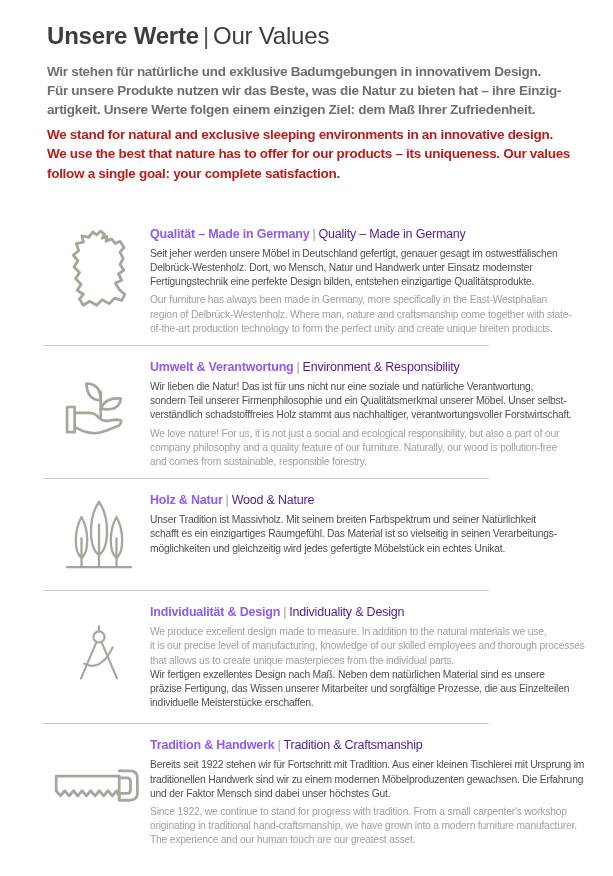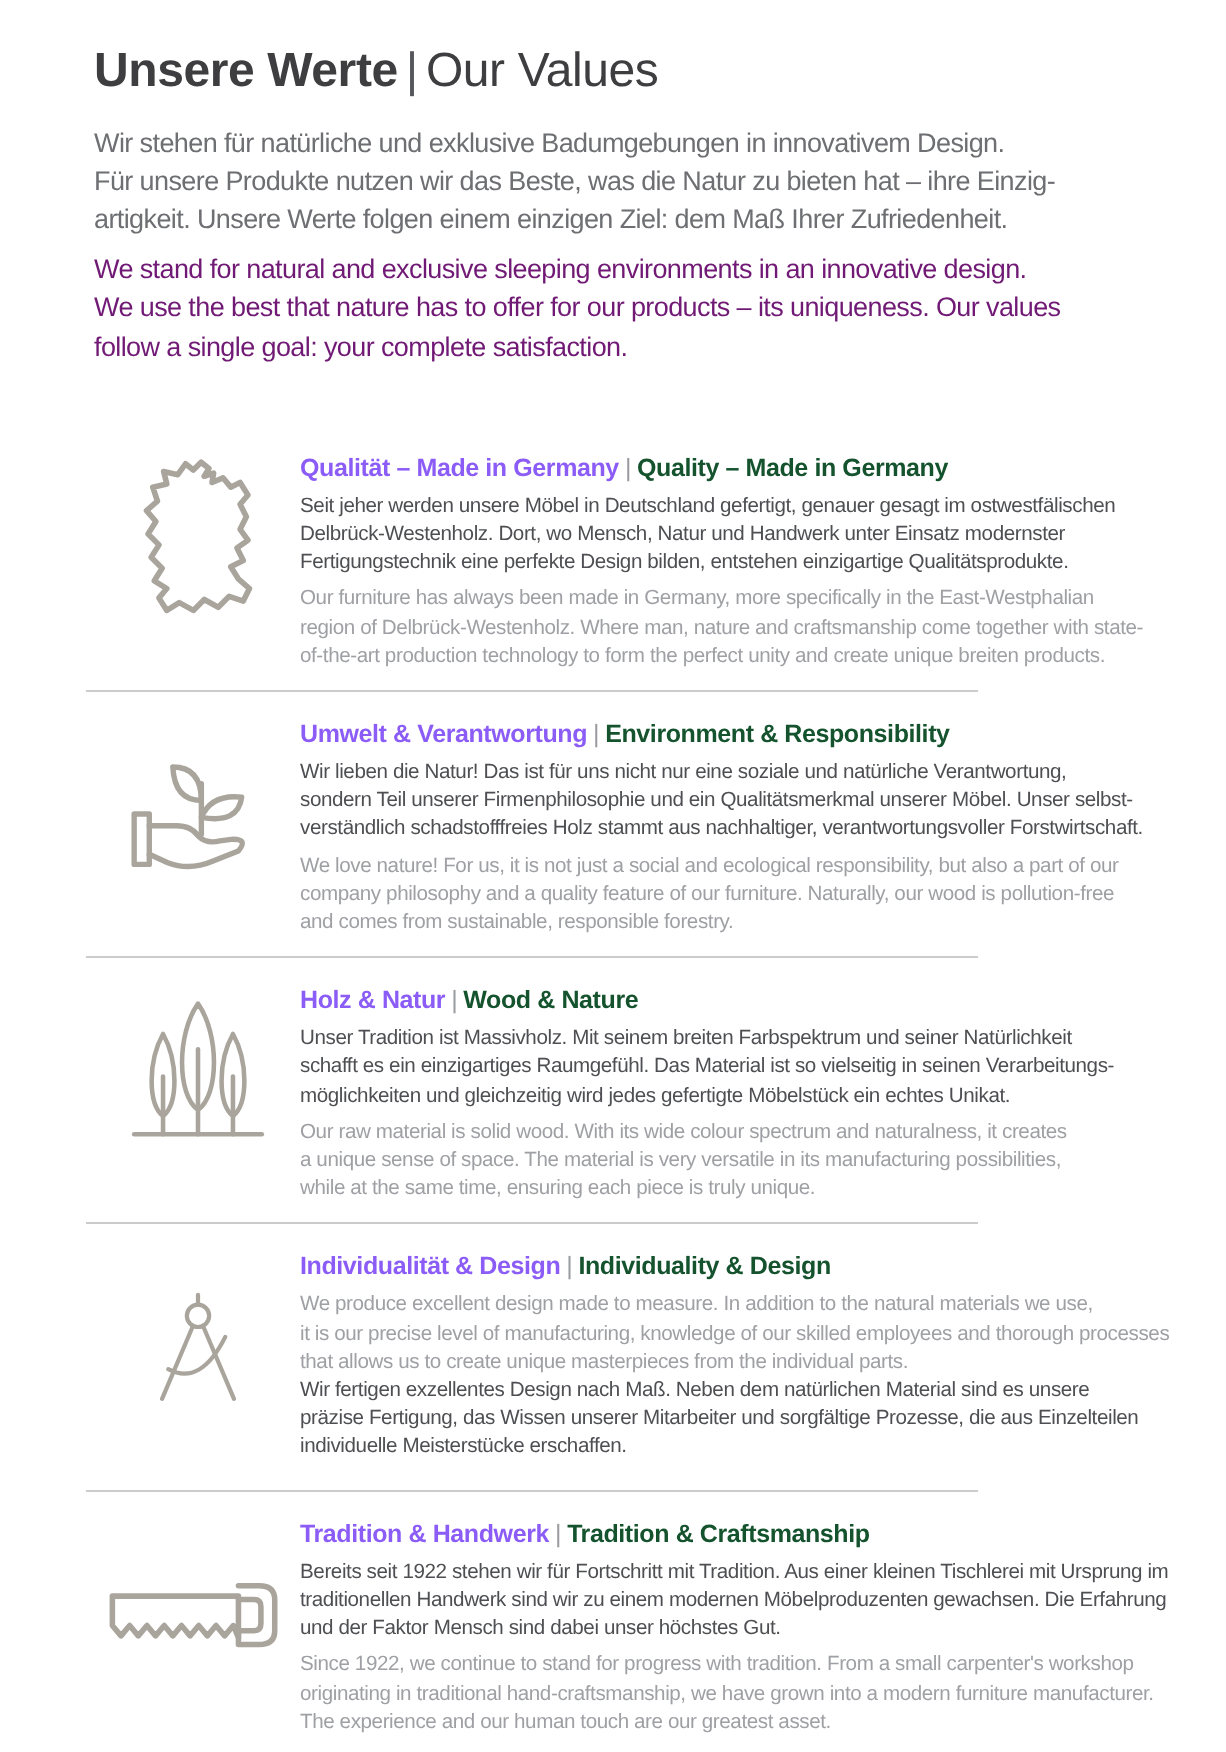--- a/index.html
+++ b/index.html
@@ -10,39 +10,39 @@
     background: #ffffff; overflow: hidden; position: relative;
   }
   h1.page-title {
     margin: 0 0 12px 0; font-size: 24px; line-height: 1.15;
     letter-spacing: -0.2px; color: #3e3e40; font-weight: normal;
   }
   h1 .t-de { font-weight: bold; }
   h1 .t-sep { font-weight: 300; color: #55565a; padding: 0 4px; }
   .intro {
     margin: 0 0 6px 0; font-size: 13.5px; line-height: 19.2px;
-    letter-spacing: -0.3px; white-space: pre; color: #6e6f72;
+    letter-spacing: -0.3px; white-space: pre; color: #6e6f72; font-weight: bold;
   }
-  .intro.en { color: #701a75; }
+  .intro.en { color: #b91c1c; }
   .sections { margin-top: 42px; }
   .section { display: flex; padding-top: 12px; }
   .section.first { padding-top: 0; }
   .divider {
     height: 1px; background: #cbcbcb; width: 446px;
     margin: 9px 0 0 -4px;
   }
   .icon-cell {
     flex: 0 0 103px; display: flex; justify-content: center;
     align-items: flex-start;
   }
   .text-cell { flex: 1; overflow: hidden; padding-top: 2px; }
   .sec-title { margin: 0 0 6px 0; font-size: 12.5px; letter-spacing: -0.2px; }
   .sec-title .de { font-weight: bold; color: #8b5cf6; }
   .sec-title .sep { color: #9b9ca0; padding: 0 3px; font-weight: normal; }
-  .sec-title .en { color: #14532d; font-weight: bold; }
+  .sec-title .en { color: #4c1d95; font-weight: normal; }
   .sec-body {
     margin: 0 0 4px 0; font-size: 10.3px; line-height: 14.2px;
     letter-spacing: -0.2px; white-space: pre;
   }
   .sec-body.de { color: #4e4f52; }
   .sec-body.en { color: #9fa0a4; margin-bottom: 0; }
   .icon svg { display: block; }
   .icon { color: #a9a59c; }
   .off-2 { margin-top: 6px; }
   .off-4 { margin-top: 14px; }
@@ -120,23 +120,20 @@
             <path d="M 73,84 C 63,76 63,48 73,30 C 83,48 83,76 73,84 Z"></path>
             <path d="M 73,58 L 73,96"></path>
           </svg>
         </span>
       </div>
       <div class="text-cell">
         <p class="sec-title"><span class="de">Holz &amp; Natur</span><span class="sep">|</span><span class="en">Wood &amp; Nature</span></p>
         <p class="sec-body de">Unser Tradition ist Massivholz. Mit seinem breiten Farbspektrum und seiner Natürlichkeit
 schafft es ein einzigartiges Raumgefühl. Das Material ist so vielseitig in seinen Verarbeitungs-
 möglichkeiten und gleichzeitig wird jedes gefertigte Möbelstück ein echtes Unikat.</p>
-        <p class="sec-body en">Our raw material is solid wood. With its wide colour spectrum and naturalness, it creates
-a unique sense of space. The material is very versatile in its manufacturing possibilities,
-while at the same time, ensuring each piece is truly unique.</p>
       </div>
     </div>
     <div class="divider"></div>
 
     <div class="section">
       <div class="icon-cell">
         <span class="icon off-4">
           <svg width="62" height="82" viewBox="0 0 100 110" fill="none" stroke="currentColor" stroke-width="3.4" stroke-linejoin="round" stroke-linecap="round">
             <path d="M 50,4 L 50,12"></path>
             <circle cx="50" cy="21" r="9"></circle>

